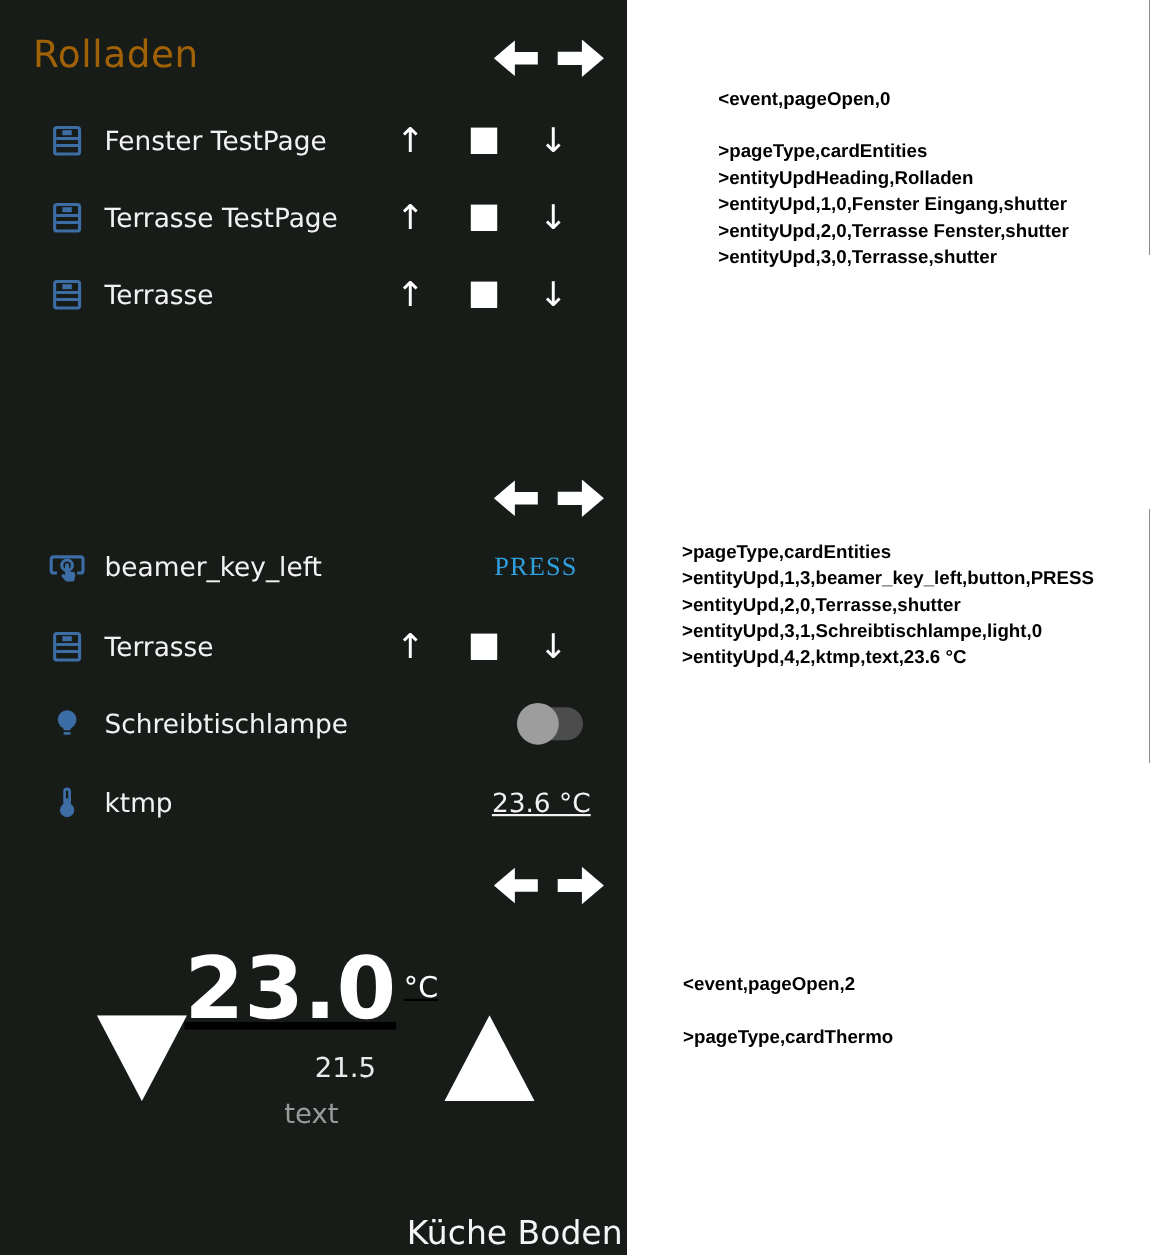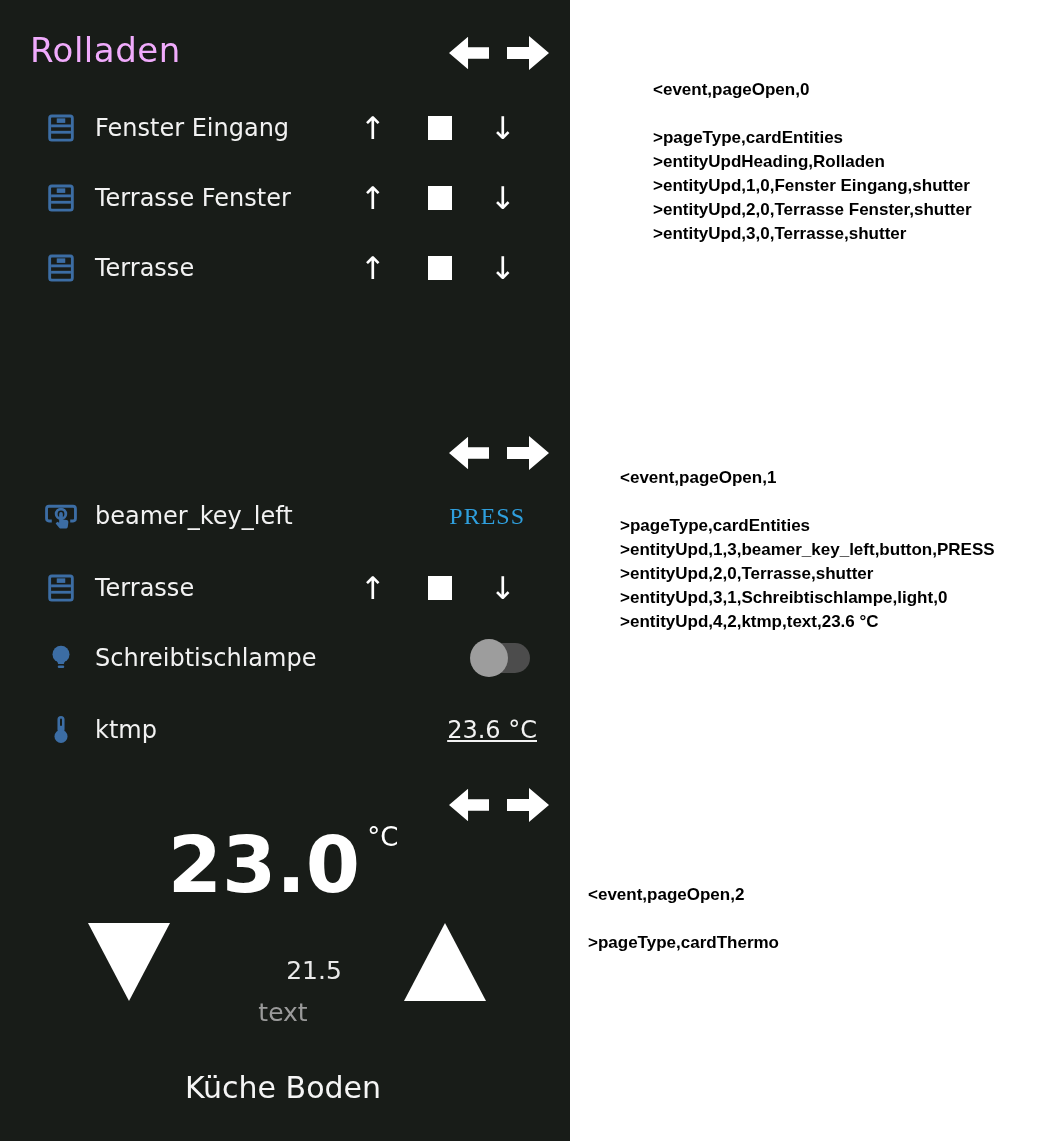--- a/index.html
+++ b/index.html
@@ -6,21 +6,21 @@
   body{width:1045px;height:1141px;background:#ffffff;font-family:"DejaVu Sans",sans-serif;}
   .screen{position:relative;width:1045px;height:1141px;overflow:hidden;}
 
   
   .panel{position:absolute;left:0;top:0;width:570px;height:1141px;background:#181c18;}
   .card{position:absolute;left:0;width:570px;}
   #card-rolladen{top:0;height:400px;}
   #card-testpage{top:400px;height:370px;}
   #card-thermo{top:770px;height:371px;}
 
-  .card-title{position:absolute;left:30px;top:30px;font-size:34px;color:#f0abfc;letter-spacing:.5px;}
+  .card-title{position:absolute;left:30px;top:30px;font-size:34px;color:#a16207;letter-spacing:.5px;}
   .nav-arrows{position:absolute;right:19px;top:36px;display:flex;gap:16px;}
   .nav-arrows svg{display:block;cursor:pointer;}
 
   .row{position:absolute;left:0;width:570px;height:70px;}
   .row .icon{position:absolute;left:44px;top:50%;transform:translateY(-50%);width:34px;height:34px;}
   .row .icon svg{display:block;width:100%;height:100%;}
   .row .label{position:absolute;left:95px;top:50%;transform:translateY(-50%);font-size:24px;color:#f2f2f2;white-space:nowrap;}
 
   .ctl-up,.ctl-down{position:absolute;top:50%;transform:translateY(-50%);width:38px;text-align:center;
     font-size:31px;color:#ffffff;cursor:pointer;line-height:38px;}
@@ -29,37 +29,37 @@
   .ctl-stop{position:absolute;left:428px;top:50%;transform:translateY(-50%);width:24px;height:24px;background:#ffffff;cursor:pointer;}
 
   .press-label{position:absolute;right:45px;top:50%;transform:translateY(-50%);font-size:24px;color:#2f9fdd;letter-spacing:1px;cursor:pointer;font-family:Liberation Serif, serif;}
   .value-label{position:absolute;right:33px;top:50%;transform:translateY(-50%);font-size:24px;color:#f2f2f2;text-decoration:underline;}
 
   .toggle{position:absolute;left:470px;top:50%;transform:translateY(-50%);width:62px;height:38px;cursor:pointer;}
   .toggle .track{position:absolute;left:4px;top:4px;width:56px;height:30px;border-radius:15px;background:#4c4c4c;}
   .toggle .knob{position:absolute;left:0;top:0;width:38px;height:38px;border-radius:50%;background:#9d9d9d;}
 
   
-  .thermo-temp{position:absolute;left:0;top:56px;width:566px;display:flex;justify-content:center;align-items:flex-start;}
+  .thermo-temp{position:absolute;left:0;top:90px;width:566px;display:flex;justify-content:center;align-items:center;text-decoration:underline;}
   .temp-big{font-size:78px;line-height:78px;font-weight:bold;color:#ffffff;}
   .temp-unit{font-size:26px;line-height:26px;color:#ffffff;margin-left:7px;margin-top:-2px;}
   .tri{position:absolute;top:153px;cursor:pointer;}
   .tri svg{display:block;}
   #tri-down{left:88px;}
   #tri-up{left:404px;}
   .thermo-target{position:absolute;left:0;top:186px;width:566px;text-align:center;font-size:25px;color:#eaeaea;padding-left:31px;}
   .thermo-state{position:absolute;left:0;top:228px;width:566px;text-align:center;font-size:25px;color:#9a9a9a;}
-  .thermo-title{position:absolute;left:0;top:300px;width:566px;text-align:center;font-size:30px;color:#f5f5f5;}
+  .thermo-title{position:absolute;left:0;top:334px;width:566px;text-align:right;font-size:30px;color:#f5f5f5;}
 
   
   .log{position:absolute;font-family:"Liberation Sans",sans-serif;font-weight:bold;font-size:17px;color:#000000;}
   .log-line{height:24px;line-height:24px;white-space:nowrap;}
   #log-0{left:617px;top:78px;margin-left:36px;}
   #log-1{left:620px;top:466px;}
-  #log-2{left:588px;top:883px;}
+  #log-2{left:621px;top:883px;}
 </style>
 </head>
 <body>
 
 <div class="screen">
   <div class="panel">
 
     <section class="card" id="card-rolladen">
       <div class="card-title">Rolladen</div>
       <div class="nav-arrows">
@@ -75,38 +75,38 @@
         <span class="icon">
           <svg viewBox="0 0 24 24">
               <g fill="none" stroke="#3c6da4" stroke-width="2">
                 <rect x="4" y="3.5" width="16" height="17" rx="1.5"></rect>
                 <line x1="5" y1="10.5" x2="19" y2="10.5"></line>
                 <line x1="5" y1="15" x2="19" y2="15"></line>
               </g>
               <rect x="9" y="5.2" width="6" height="3.2" fill="#3c6da4"></rect>
             </svg>
         </span>
-        <span class="label">Fenster Eingang</span>
+        <span class="label">Fenster TestPage</span>
         <span class="ctl-up">↑</span>
         <span class="ctl-stop"></span>
         <span class="ctl-down">↓</span>
       </div>
 
       <div class="row" style="top:163px">
         <span class="icon">
           <svg viewBox="0 0 24 24">
               <g fill="none" stroke="#3c6da4" stroke-width="2">
                 <rect x="4" y="3.5" width="16" height="17" rx="1.5"></rect>
                 <line x1="5" y1="10.5" x2="19" y2="10.5"></line>
                 <line x1="5" y1="15" x2="19" y2="15"></line>
               </g>
               <rect x="9" y="5.2" width="6" height="3.2" fill="#3c6da4"></rect>
             </svg>
         </span>
-        <span class="label">Terrasse Fenster</span>
+        <span class="label">Terrasse TestPage</span>
         <span class="ctl-up">↑</span>
         <span class="ctl-stop"></span>
         <span class="ctl-down">↓</span>
       </div>
 
       <div class="row" style="top:233px">
         <span class="icon">
           <svg viewBox="0 0 24 24">
               <g fill="none" stroke="#3c6da4" stroke-width="2">
                 <rect x="4" y="3.5" width="16" height="17" rx="1.5"></rect>
@@ -228,21 +228,20 @@
     <div class="log-line">&lt;event,pageOpen,0</div>
     <div class="log-line"></div>
     <div class="log-line">&gt;pageType,cardEntities</div>
     <div class="log-line">&gt;entityUpdHeading,Rolladen</div>
     <div class="log-line">&gt;entityUpd,1,0,Fenster Eingang,shutter</div>
     <div class="log-line">&gt;entityUpd,2,0,Terrasse Fenster,shutter</div>
     <div class="log-line">&gt;entityUpd,3,0,Terrasse,shutter</div>
   </div>
 
   <div class="log" id="log-1">
-    <div class="log-line">&lt;event,pageOpen,1</div>
     <div class="log-line"></div>
     <div class="log-line">&gt;pageType,cardEntities</div>
     <div class="log-line">&gt;entityUpd,1,3,beamer_key_left,button,PRESS</div>
     <div class="log-line">&gt;entityUpd,2,0,Terrasse,shutter</div>
     <div class="log-line">&gt;entityUpd,3,1,Schreibtischlampe,light,0</div>
     <div class="log-line">&gt;entityUpd,4,2,ktmp,text,23.6 °C</div>
   </div>
 
   <div class="log" id="log-2">
     <div class="log-line">&lt;event,pageOpen,2</div>

